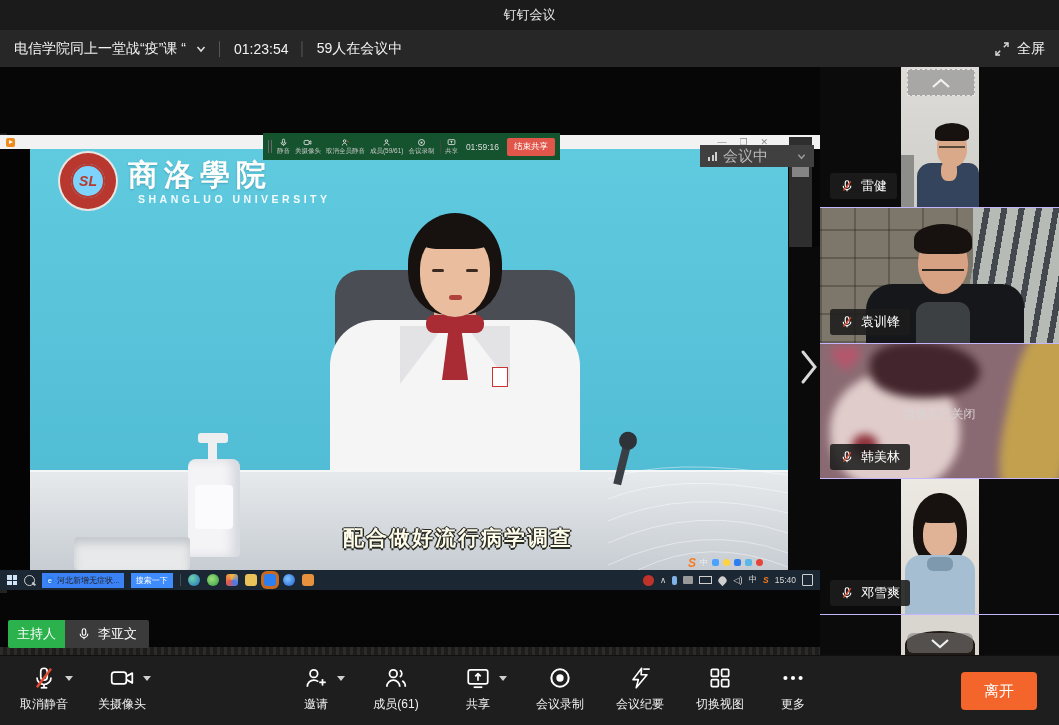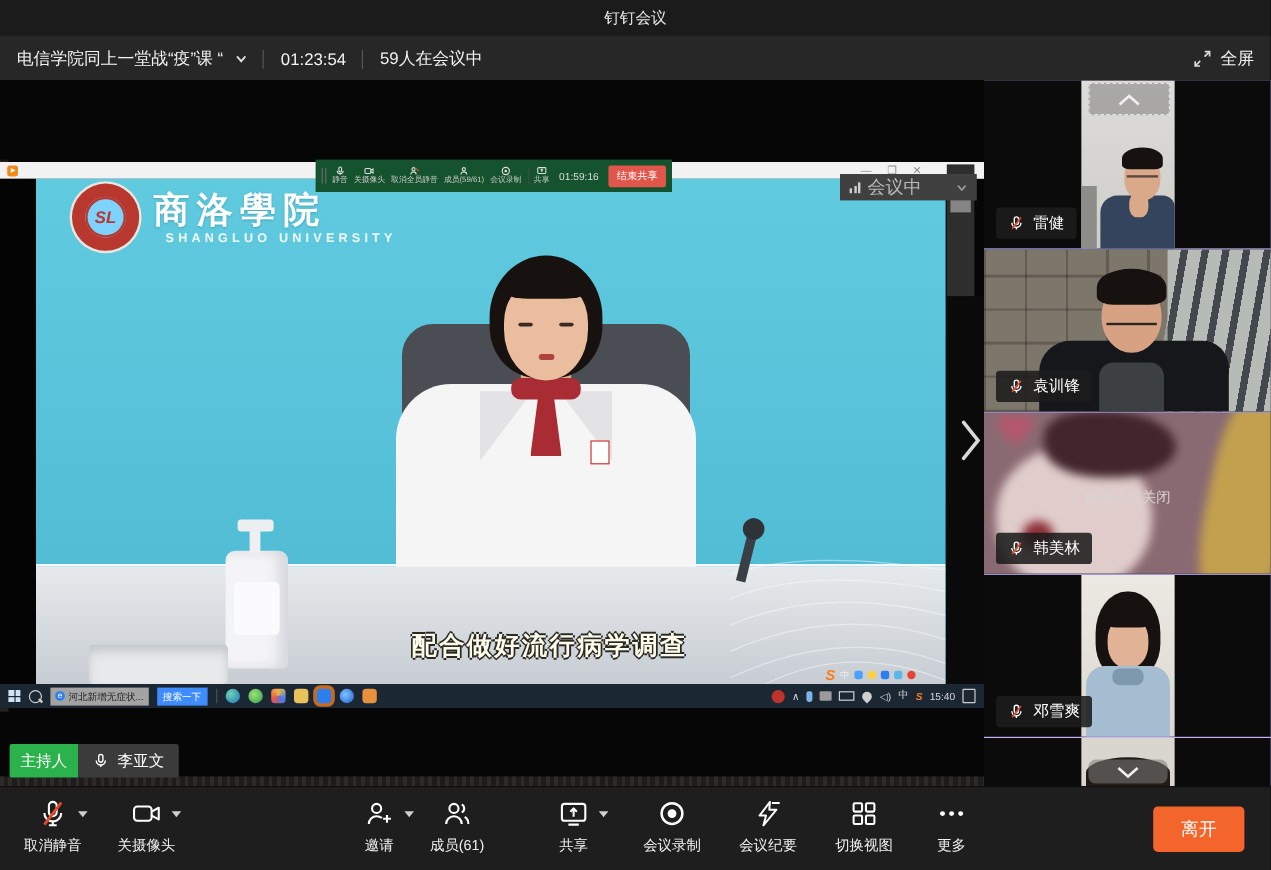--- a/index.html
+++ b/index.html
@@ -90,21 +90,21 @@
        display:flex;align-items:center;gap:6px;padding:0 8px;box-sizing:border-box;color:#b9b9b9;font-size:15px;cursor:pointer;}
   .mpill .bars{display:flex;align-items:flex-end;gap:1.5px;height:9px;}
   .mpill .bars i{display:block;width:2px;background:#cfcfcf;}
   
   .taskbar{position:absolute;left:0;top:503px;width:820px;height:20px;background:#1c2734;
        display:flex;align-items:center;gap:7px;padding:0 7px;box-sizing:border-box;}
   .win-logo{width:10px;height:10px;display:grid;grid-template-columns:4.5px 4.5px;gap:1px;cursor:pointer;}
   .win-logo i{background:#cfe3f5;display:block;height:4.5px;}
   .tb-search{width:9px;height:9px;border:1.4px solid #cfcfcf;border-radius:50%;position:relative;cursor:pointer;}
   .tb-search:after{content:"";position:absolute;left:7px;top:7px;width:4px;height:1.5px;background:#cfcfcf;transform:rotate(45deg);}
-  .tb-tab{height:15px;background:#a3a3a3;display:flex;align-items:center;gap:3px;padding:0 4px;
+  .tb-tab{height:15px;background:#3b82f6;display:flex;align-items:center;gap:3px;padding:0 4px;
        font-size:8px;color:#222;max-width:78px;cursor:pointer;}
   .tb-tab .fav{width:8px;height:8px;border-radius:50%;background:#2d7ff0;color:#fff;font-size:7px;
        display:flex;align-items:center;justify-content:center;flex:0 0 auto;}
   .tb-tab .txt{white-space:nowrap;overflow:hidden;text-overflow:ellipsis;}
   .tb-go{height:15px;background:#3f8cff;color:#fff;font-size:8px;display:flex;align-items:center;
        padding:0 5px;cursor:pointer;white-space:nowrap;}
   .tb-div{width:1px;height:12px;background:#3d4b5c;}
   .tb-ic{width:12px;height:12px;border-radius:3px;flex:0 0 auto;cursor:pointer;}
   .tb-ic.hl{box-shadow:0 0 0 3px #c96a1e;}
   .tray{margin-left:auto;display:flex;align-items:center;gap:6px;color:#d8d8d8;font-size:8.5px;}
@@ -555,21 +555,21 @@
             <path d="M4 20c0-3.5 2.7-6 6-6 1.6 0 3 .5 4.1 1.4"></path>
             <line x1="18" y1="13" x2="18" y2="19"></line>
             <line x1="15" y1="16" x2="21" y2="16"></line>
           </g>
       </svg>
     </span>
     <span class="caret"></span>
     <span>邀请</span>
   </div>
 
-  <div class="tbitem" style="left:342px;">
+  <div class="tbitem" style="left:357px;">
     <span class="ico">
       <svg width="26" height="26" viewBox="0 0 24 24">
         <g fill="none" stroke="#fff" stroke-width="1.6">
             <circle cx="9.5" cy="8" r="3.5"></circle>
             <path d="M3.5 20c0-3.3 2.7-6 6-6s6 2.7 6 6"></path>
             <path d="M15.5 4.9a3.5 3.5 0 0 1 0 6.2"></path>
             <path d="M17.8 14.6c1.7 1.1 2.8 3 2.8 5.4"></path>
           </g>
       </svg>
     </span>

